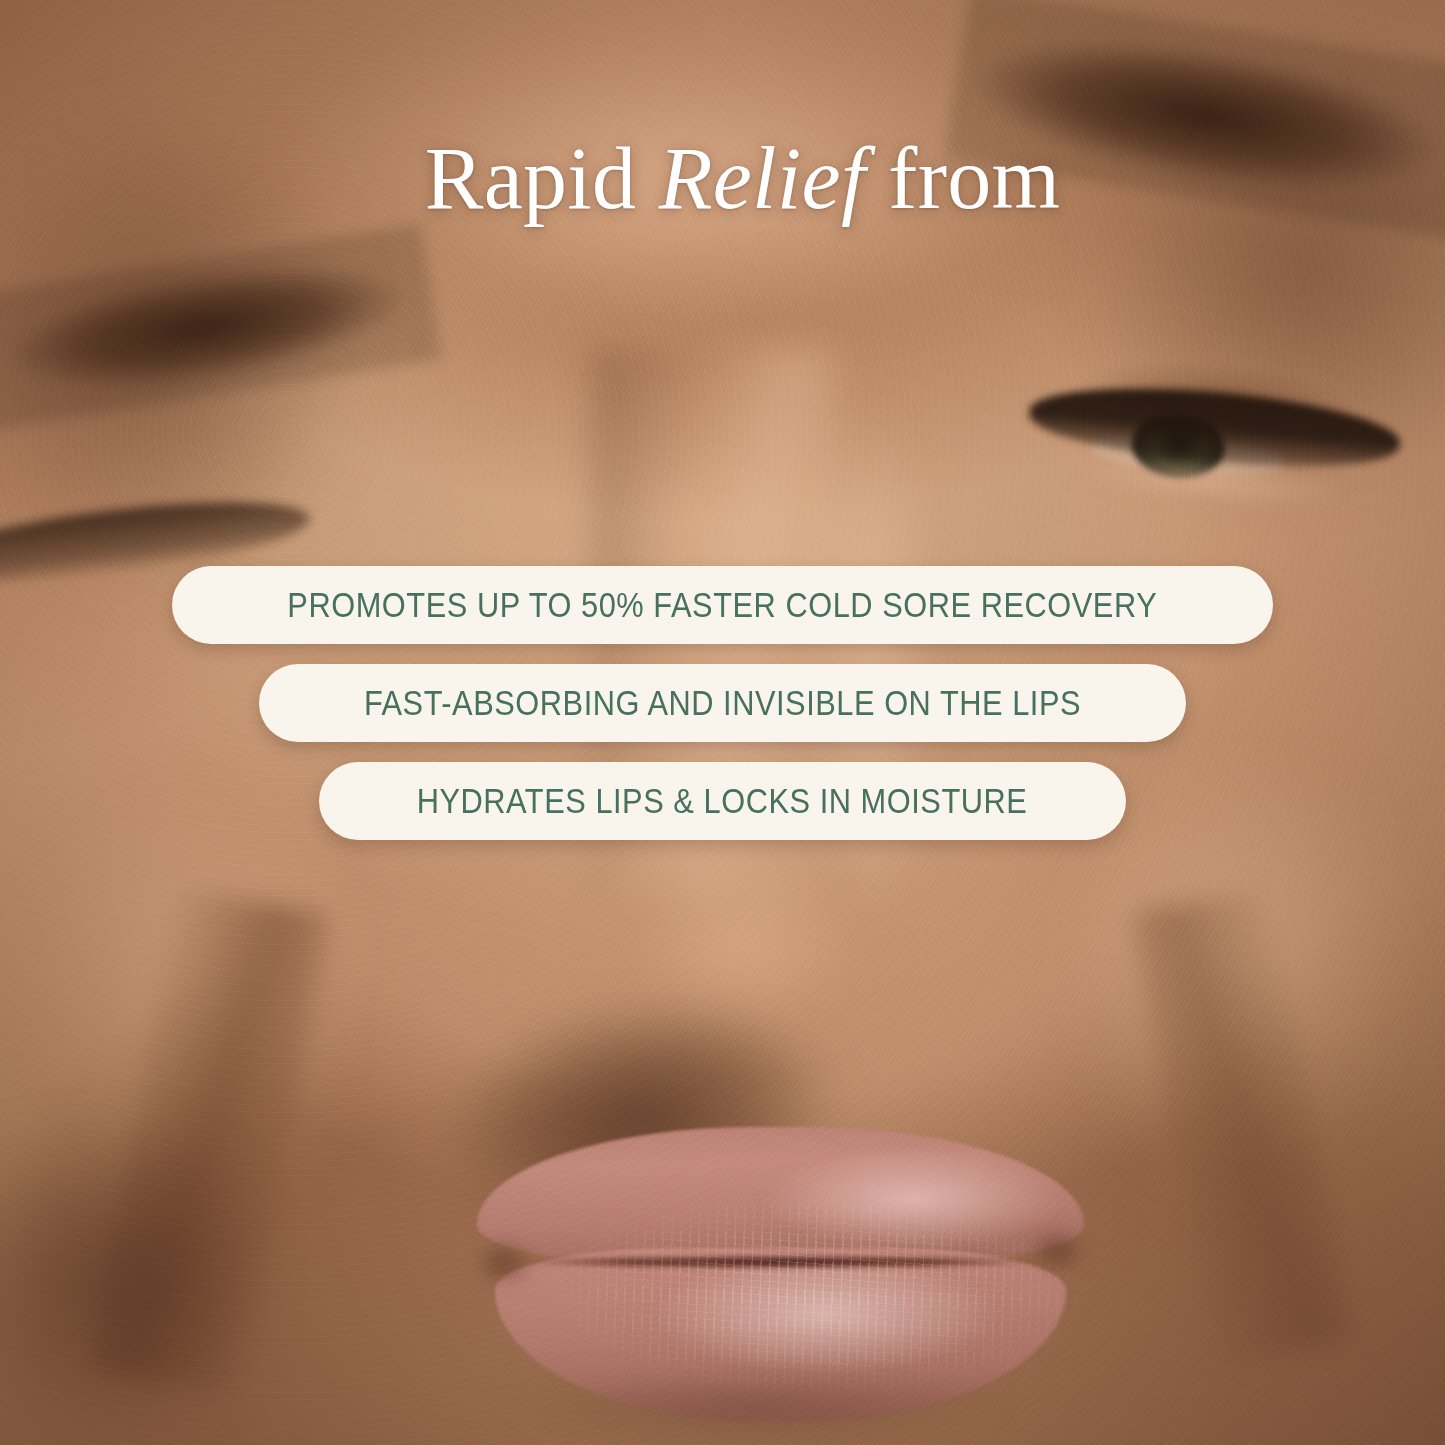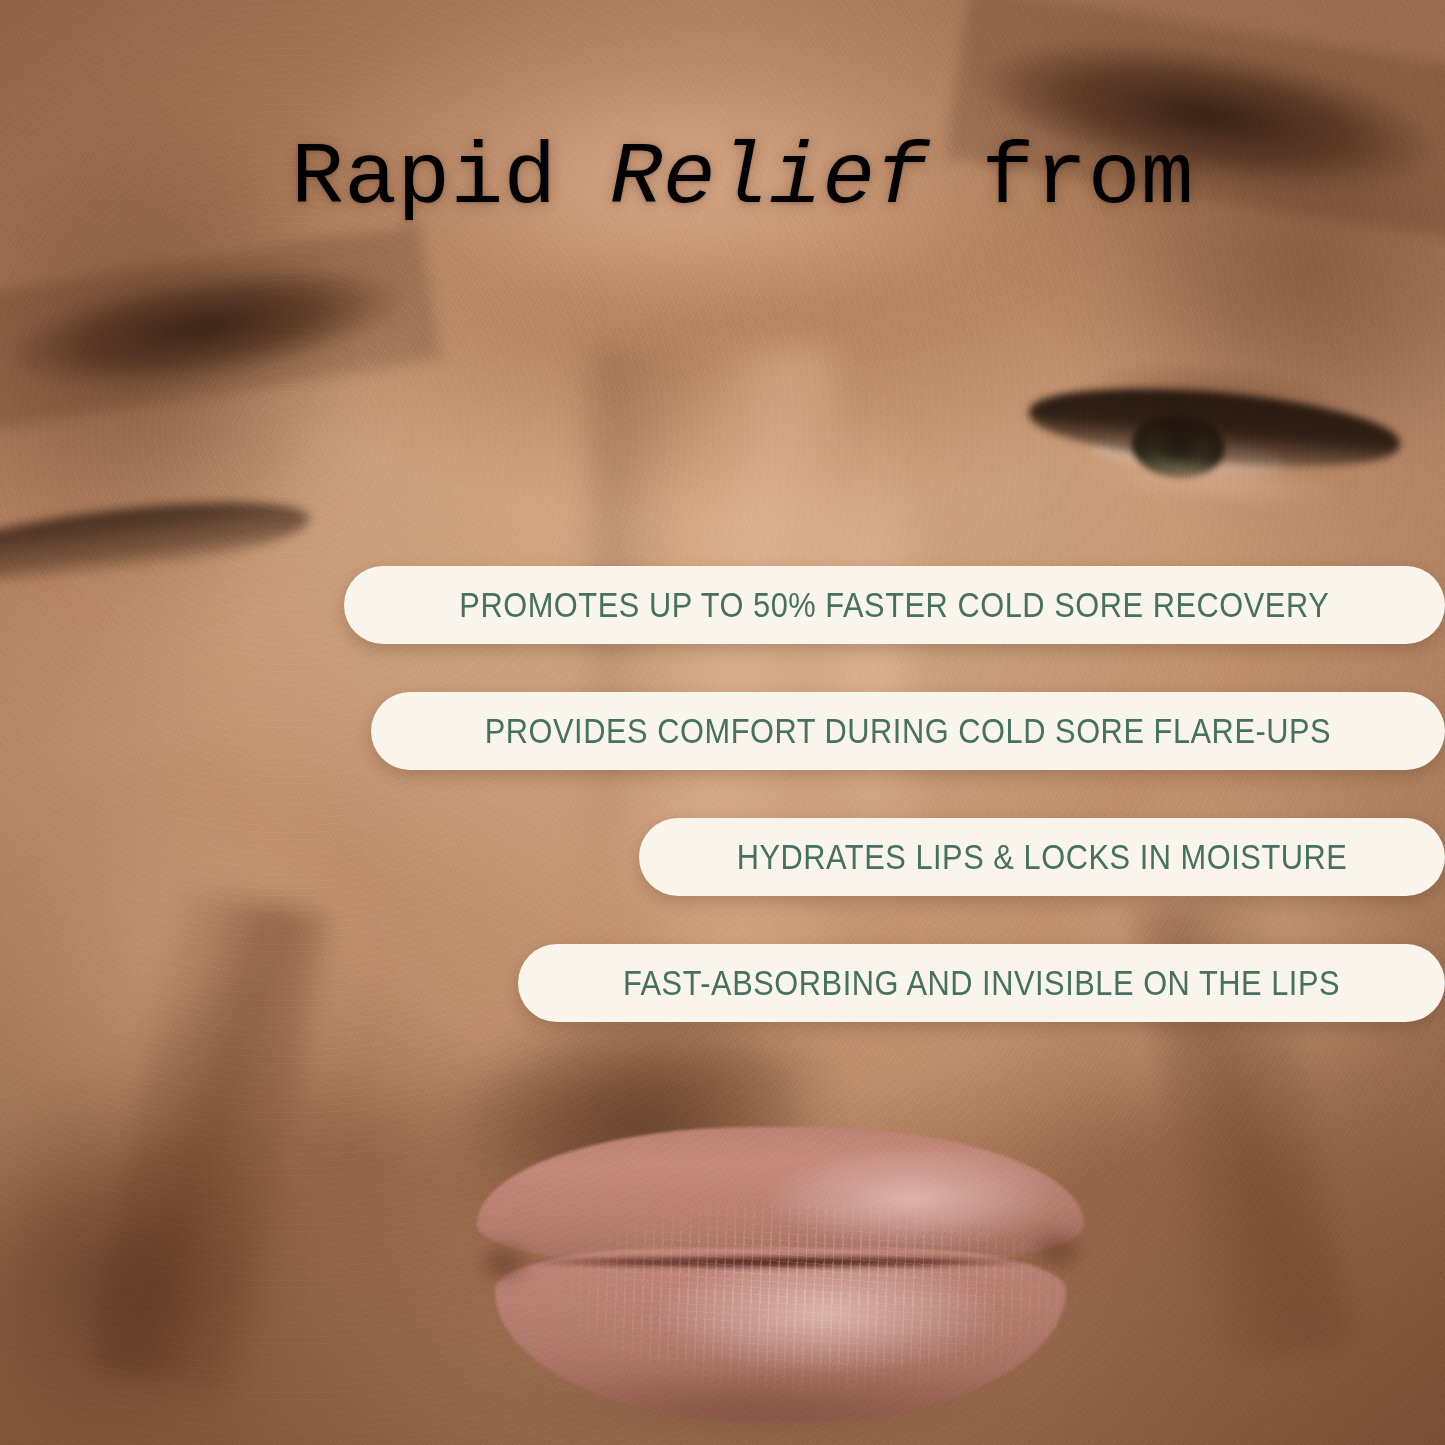--- a/index.html
+++ b/index.html
@@ -227,38 +227,38 @@
   }
   .photo-vignette{
     position:absolute; inset:0;
     background:radial-gradient(ellipse 78% 72% at 50% 46%, rgba(0,0,0,0) 42%, rgba(48,26,14,.30) 100%);
   }
 
   
   .headline{
     position:absolute; left:0; right:0; top:130px;
     text-align:center;
-    color:#000000;
-    font-family:Liberation Mono, monospace;
+    color:#ffffff;
+    font-family:Liberation Serif, serif;
     font-size:88px;
     line-height:1.12;
     letter-spacing:.3px;
     text-shadow:0 2px 14px rgba(60,30,14,.30), 0 1px 3px rgba(60,30,14,.25);
     z-index:5;
     user-select:none;
     margin-left:40px;
   }
   .headline .hl-line{ display:block; white-space:nowrap; }
   .headline .hl-em{ font-style:italic; }
 
   
   .claims{
     position:absolute; left:0; right:0; top:566px;
-    display:flex; flex-direction:column; align-items:flex-end;
-    gap:48px;
+    display:flex; flex-direction:column; align-items:center;
+    gap:20px;
     z-index:6;
   }
   .claim-pill{
     height:78px;
     display:flex; align-items:center; justify-content:center;
     padding:0 56px;
     background:#faf5ec;
     border-radius:999px;
     box-shadow:0 6px 16px rgba(60,32,18,.22);
   }
@@ -330,23 +330,20 @@
 
   <div class="headline">
     <span class="hl-line"><span>Rapid </span><span class="hl-em">Relief</span><span> from</span></span>
   </div>
 
   <div class="claims">
     <div class="claim-pill">
       <span class="claim-text">PROMOTES UP TO 50% FASTER COLD SORE RECOVERY</span>
     </div>
     <div class="claim-pill">
-      <span class="claim-text">PROVIDES COMFORT DURING COLD SORE FLARE-UPS</span>
+      <span class="claim-text">FAST-ABSORBING AND INVISIBLE ON THE LIPS</span>
     </div>
     <div class="claim-pill">
       <span class="claim-text">HYDRATES LIPS &amp; LOCKS IN MOISTURE</span>
     </div>
-    <div class="claim-pill">
-      <span class="claim-text">FAST-ABSORBING AND INVISIBLE ON THE LIPS</span>
-    </div>
   </div>
 
 </div>
 
 </body></html>

